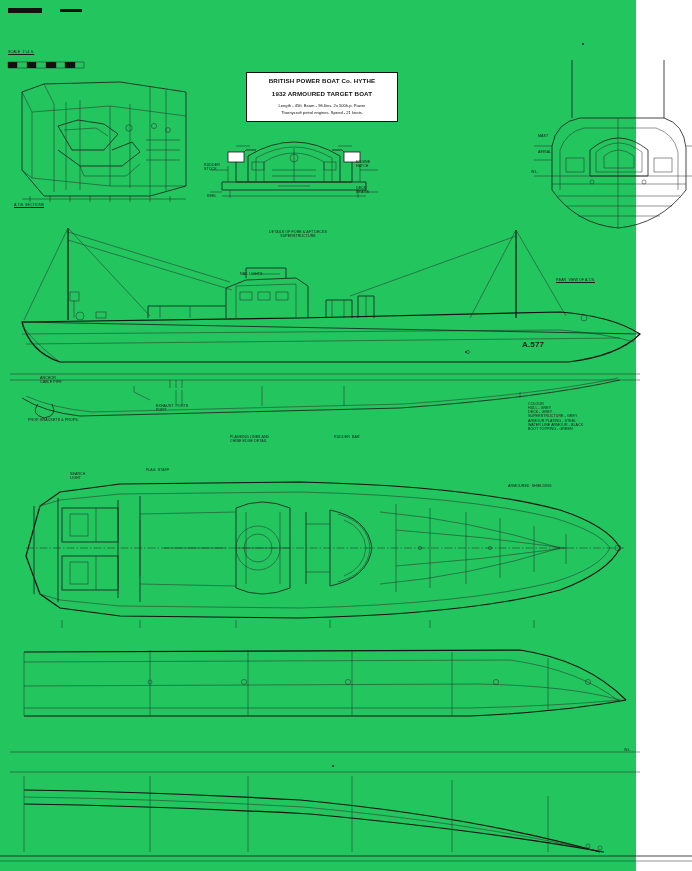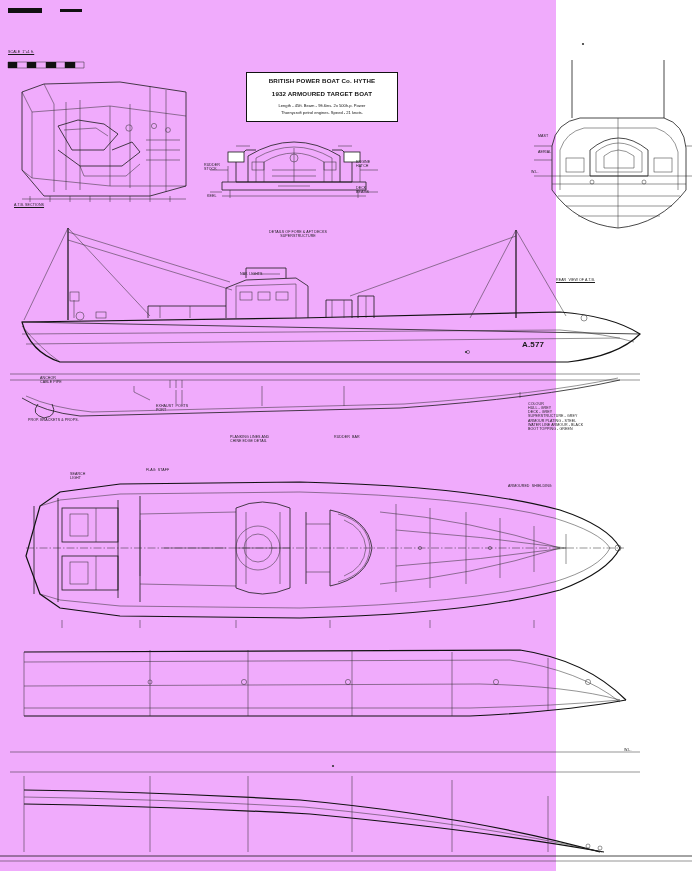--- a/index.html
+++ b/index.html
@@ -11,23 +11,23 @@
     width: 692px;
     height: 871px;
     position: relative;
     font-family: "Liberation Sans", sans-serif;
     color: #111;
     overflow: hidden;
   }
   #sheet {
     position: absolute;
     left: 0; top: 0;
-    width: 556px;
+    width: 636px;
     height: 871px;
-    background: #f0abfc;
+    background: #22c55e;
   }
   .lbl {
     position: absolute;
     font-family: "Liberation Sans", sans-serif;
     color: #1a1a1a;
     white-space: pre;
     line-height: 1.15;
     letter-spacing: 0.02em;
   }
   .tiny { font-size: 3.6px; }

